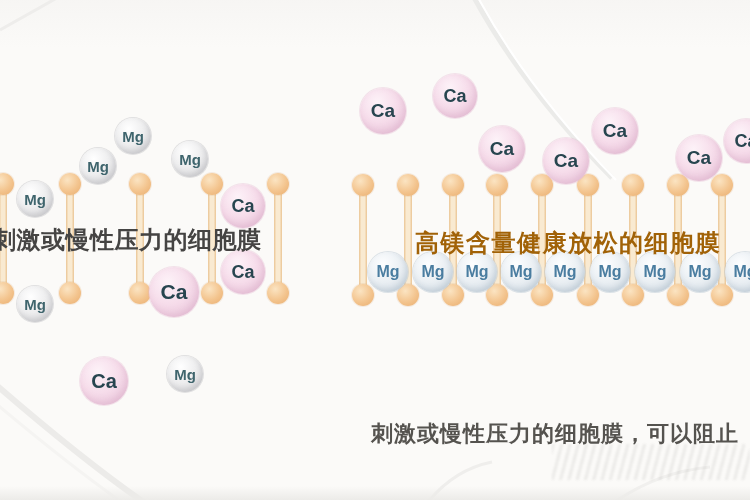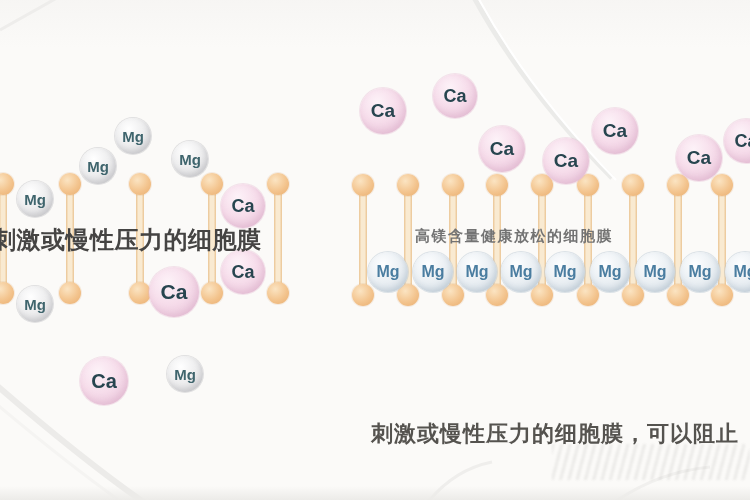--- a/index.html
+++ b/index.html
@@ -28,21 +28,21 @@
   .ion.ca{background:radial-gradient(circle at 38% 30%,#fdf2f8 0%,#f6dcea 48%,#eccade 80%,#e4bcd3 100%);
     color:#27454f;box-shadow:inset -2px -3px 6px rgba(210,160,190,.35),0 0 0 1px rgba(225,180,205,.35);}
   .ion.mg{background:radial-gradient(circle at 38% 30%,#ffffff 0%,#ededee 48%,#dadadc 80%,#cfcfd2 100%);
     color:#3f656d;box-shadow:inset -2px -3px 5px rgba(160,160,165,.30),0 0 0 1px rgba(185,185,190,.4);}
   .ion.mgb{background:radial-gradient(circle at 38% 30%,#fdfeff 0%,#eaeff3 48%,#d7dfe6 80%,#cbd6df 100%);
     color:#4a7da0;box-shadow:inset -2px -3px 5px rgba(150,170,185,.30),0 0 0 1px rgba(180,195,208,.45);}
 
   
   .mem-label{position:absolute;font-weight:700;color:#454443;white-space:nowrap;z-index:30;}
   .mem-label.left{left:-8px;top:224px;font-size:24px;letter-spacing:.5px;}
-  .mem-label.right{left:415px;top:227px;font-size:15px;letter-spacing:1.5px;color:#737373;}
+  .mem-label.right{left:415px;top:227px;font-size:24px;letter-spacing:1.5px;color:#a16207;}
 
   .caption{position:absolute;left:371px;top:419px;z-index:30;color:#55534f;
     font-size:22px;line-height:30px;font-weight:600;letter-spacing:1px;}
   .caption div{white-space:nowrap;}
 
   .smudge{position:absolute;left:552px;top:444px;width:198px;height:36px;z-index:31;
     background:repeating-linear-gradient(105deg,rgba(130,128,125,.16) 0 3px,rgba(255,255,255,0) 3px 8px);
     filter:blur(1px);opacity:.8;}
   .layer{position:absolute;left:0;top:0;width:750px;height:500px;}
 </style>

